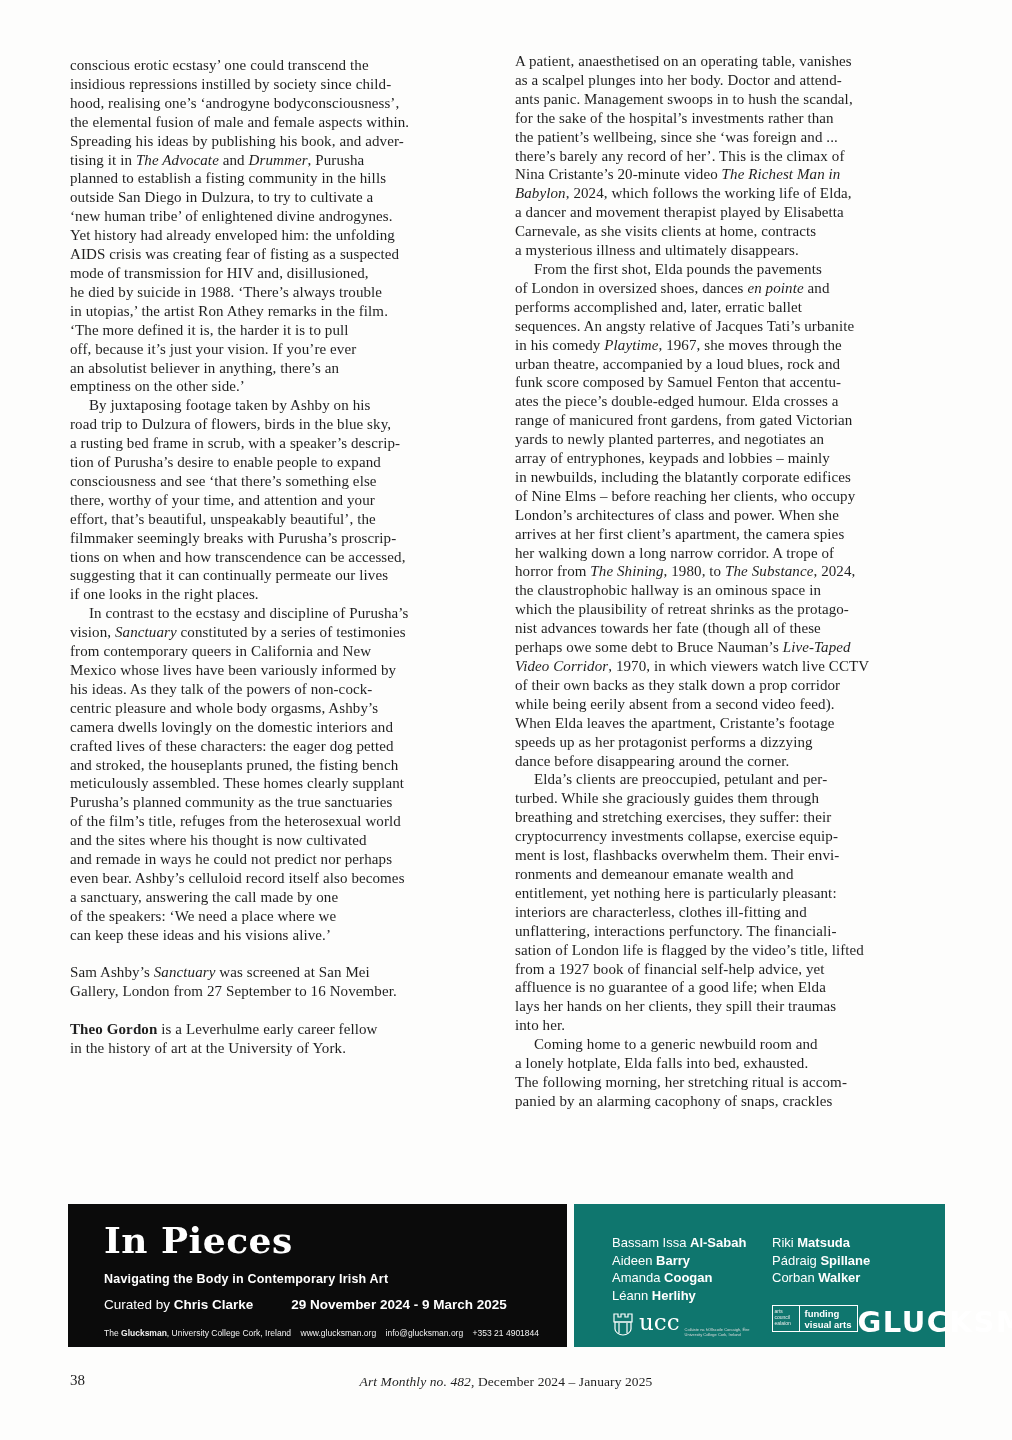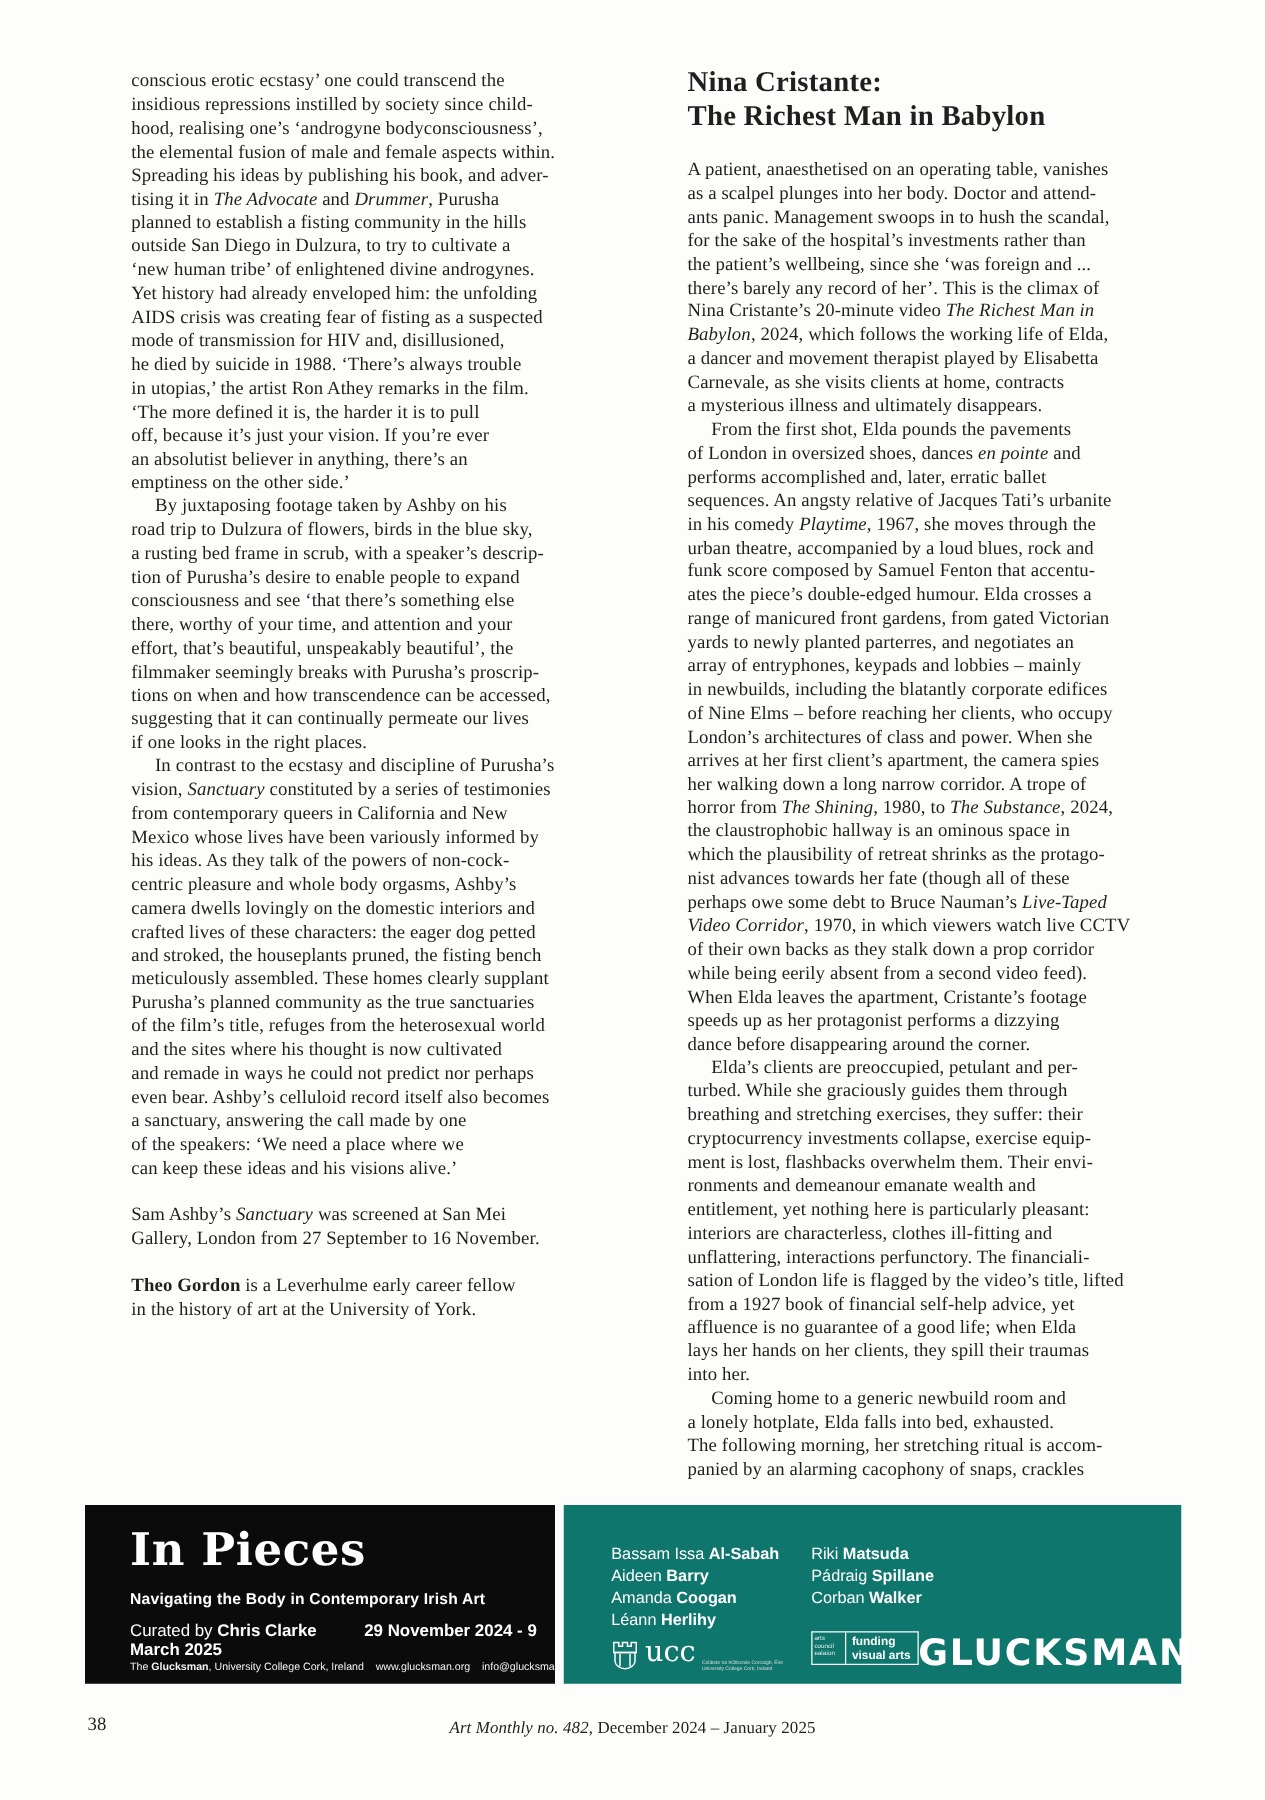--- a/index.html
+++ b/index.html
@@ -3,39 +3,39 @@
 <meta charset="utf-8">
 <style>
   * { margin:0; padding:0; box-sizing:border-box; }
   html,body { background:#e8e8e8; }
   .page {
     position:relative; width:1012px; height:1440px;
     background:#fdfdfc; overflow:hidden;
     font-family:"Liberation Serif", serif;
     color:#1f1f1f;
   }
-  .col { position:absolute;margin-left:35px; }
+  .col { position:absolute; }
   .col-left  { left:70px;  top:56px; width:430px; }
   .col-right { left:515px; top:52px; width:434px; }
   .para {
     font-size:15px; line-height:18.9px;
     white-space:pre; letter-spacing:0.1px;
   }
   .para.indent { text-indent:19px; }
   .para.gapped { margin-top:18.9px; }
   .i { font-style:italic; }
   .b { font-weight:bold; }
   h1.title {
     font-size:23px; line-height:27px; font-weight:bold;
     margin-bottom:21px; letter-spacing:0.2px;
   }
   
   .ad { position:absolute; left:68px; top:1204px; width:877px; height:143px; display:flex; }
   .ad-left {
-    position:relative; width:376px; height:143px; background:#0b0b0b;
+    position:relative; width:499px; height:143px; background:#0b0b0b;
     color:#fff; margin-right:7px;
     font-family:"Liberation Sans", sans-serif;
     padding:16px 0 0 36px;
   }
   .ad-title {
     font-family:"DejaVu Serif", serif; font-weight:bold;
     font-size:36px; line-height:40px; letter-spacing:0.5px;
   }
   .ad-subtitle { font-size:12.5px; font-weight:600; margin-top:12px; letter-spacing:0.2px; }
   .ad-curated  { font-size:13.5px; margin-top:11px; }
@@ -130,21 +130,20 @@
 a sanctuary, answering the call made by one
 of the speakers: ‘We need a place where we
 can keep these ideas and his visions alive.’</span></p>
     <p class="para gapped"><span>Sam Ashby’s </span><span class="i">Sanctuary</span><span> was screened at San Mei
 Gallery, London from 27 September to 16 November.</span></p>
     <p class="para gapped"><span class="b">Theo Gordon</span><span> is a Leverhulme early career fellow
 in the history of art at the University of York.</span></p>
   </div>
 
   <div class="col col-right">
-    <h1 class="title"><span>Nina Cristante:</span><br><span>The Richest Man in Babylon</span></h1>
     <p class="para"><span>A patient, anaesthetised on an operating table, vanishes
 as a scalpel plunges into her body. Doctor and attend-
 ants panic. Management swoops in to hush the scandal,
 for the sake of the hospital’s investments rather than
 the patient’s wellbeing, since she ‘was foreign and ...
 there’s barely any record of her’. This is the climax of
 Nina Cristante’s 20-minute video </span><span class="i">The Richest Man in
 Babylon</span><span>, 2024, which follows the working life of Elda,
 a dancer and movement therapist played by Elisabetta
 Carnevale, as she visits clients at home, contracts

